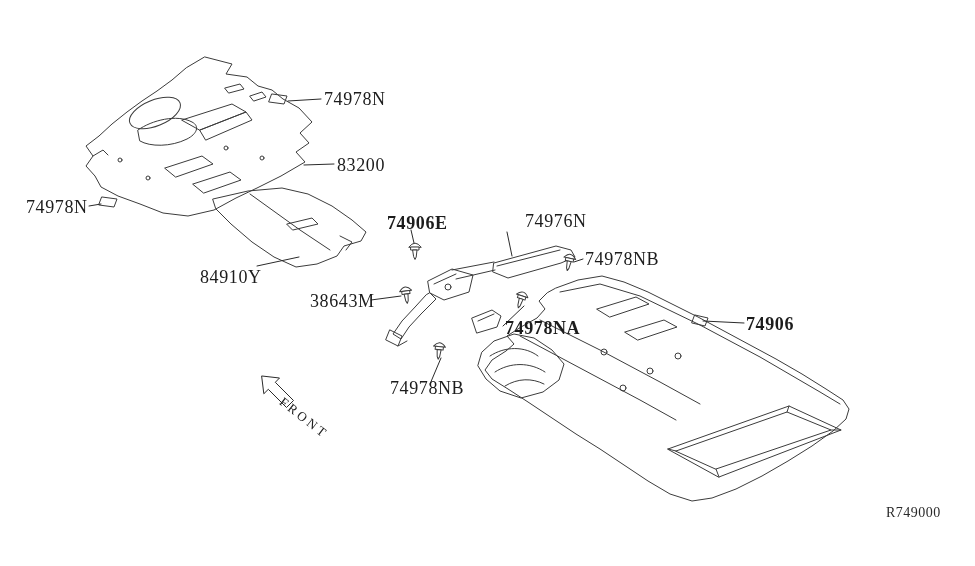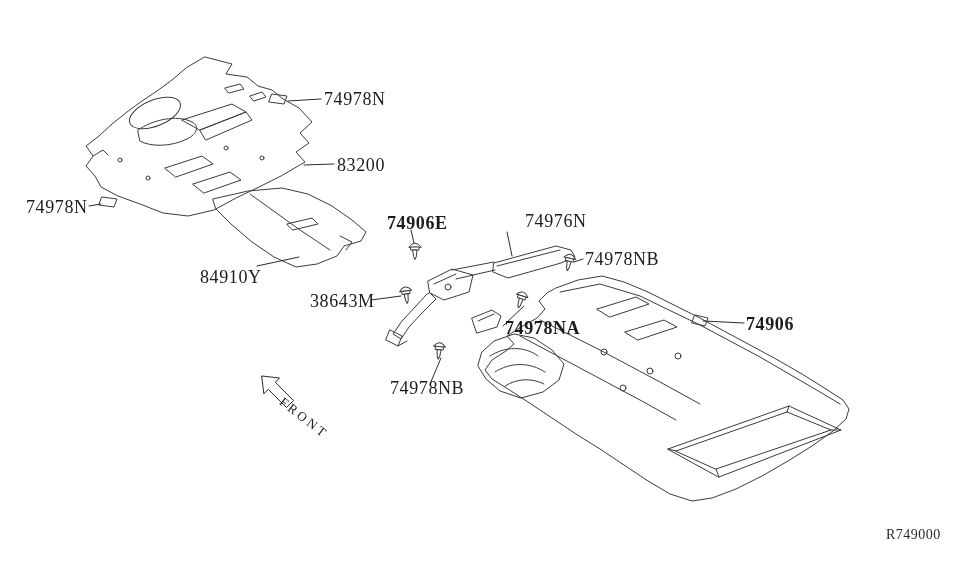--- a/index.html
+++ b/index.html
@@ -37,21 +37,21 @@
     font-size: 13px;
     color: #1c1c1c;
     letter-spacing: 3px;
     transform: rotate(38deg);
     transform-origin: 0 0;
     white-space: nowrap;
   }
   .diagram-code {
     position: absolute;
     left: 886px;
-    top: 527px;
+    top: 505px;
     font-family: "Liberation Serif", serif;
     font-size: 14px;
     color: #2a2a2a;
     letter-spacing: 0.5px;
   }
 </style>
 </head>
 <body>
 
 <div class="canvas">

